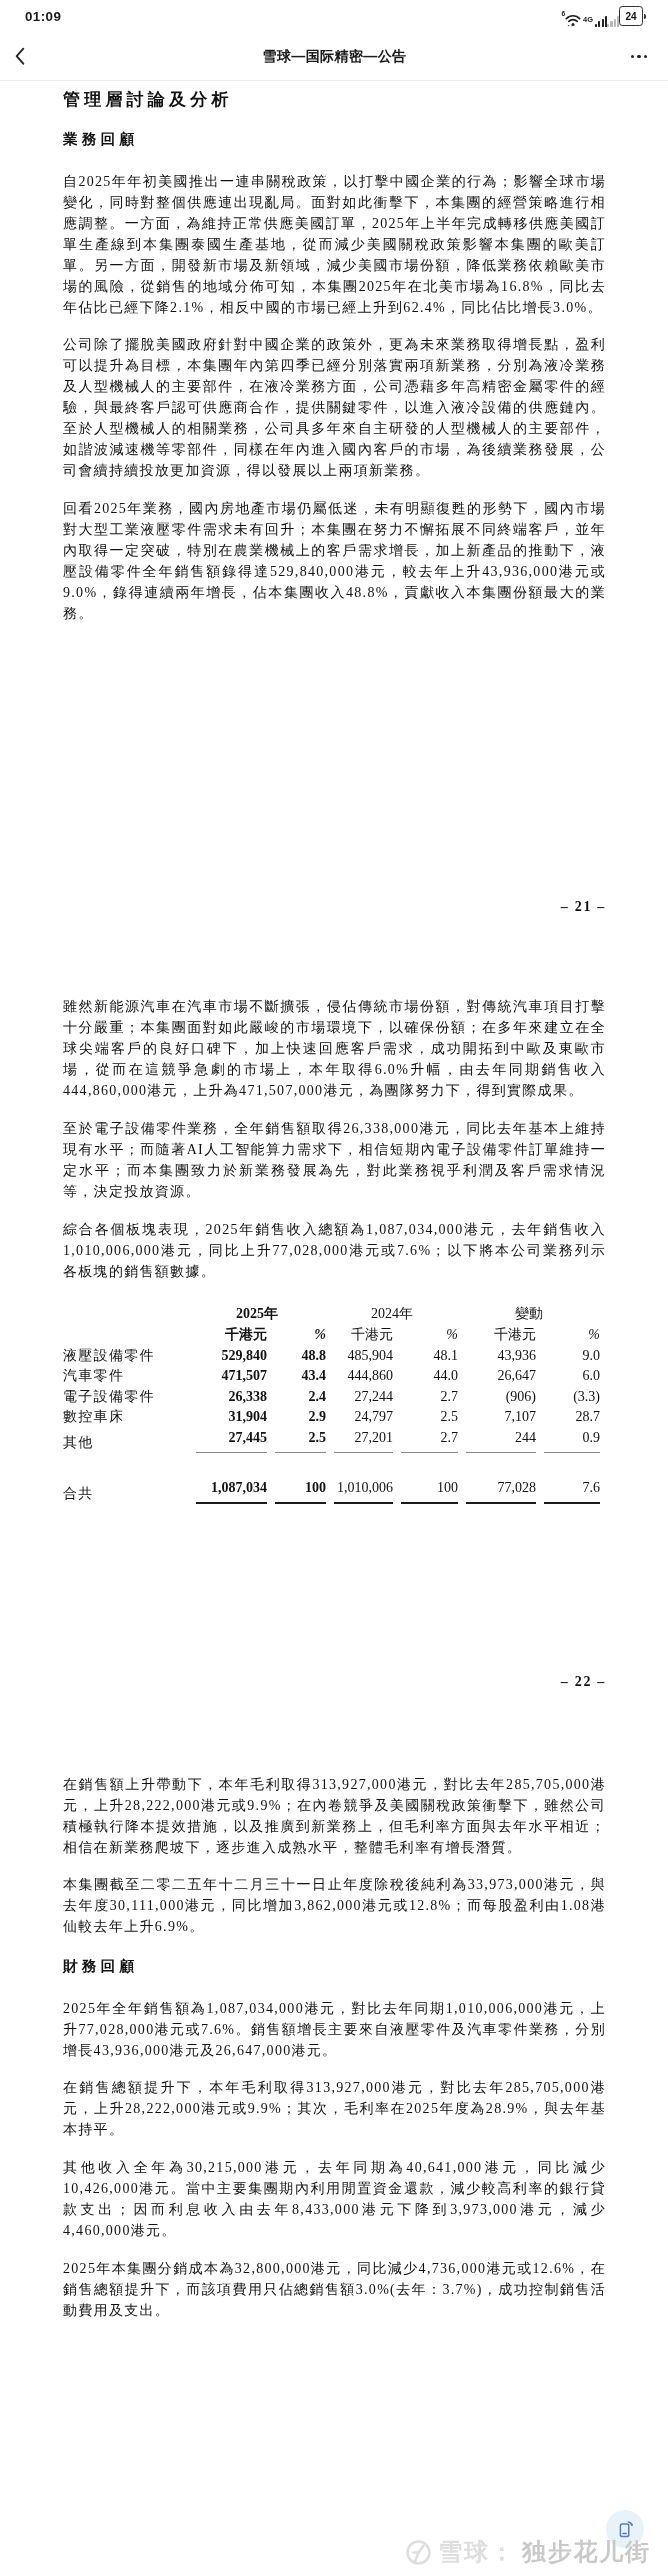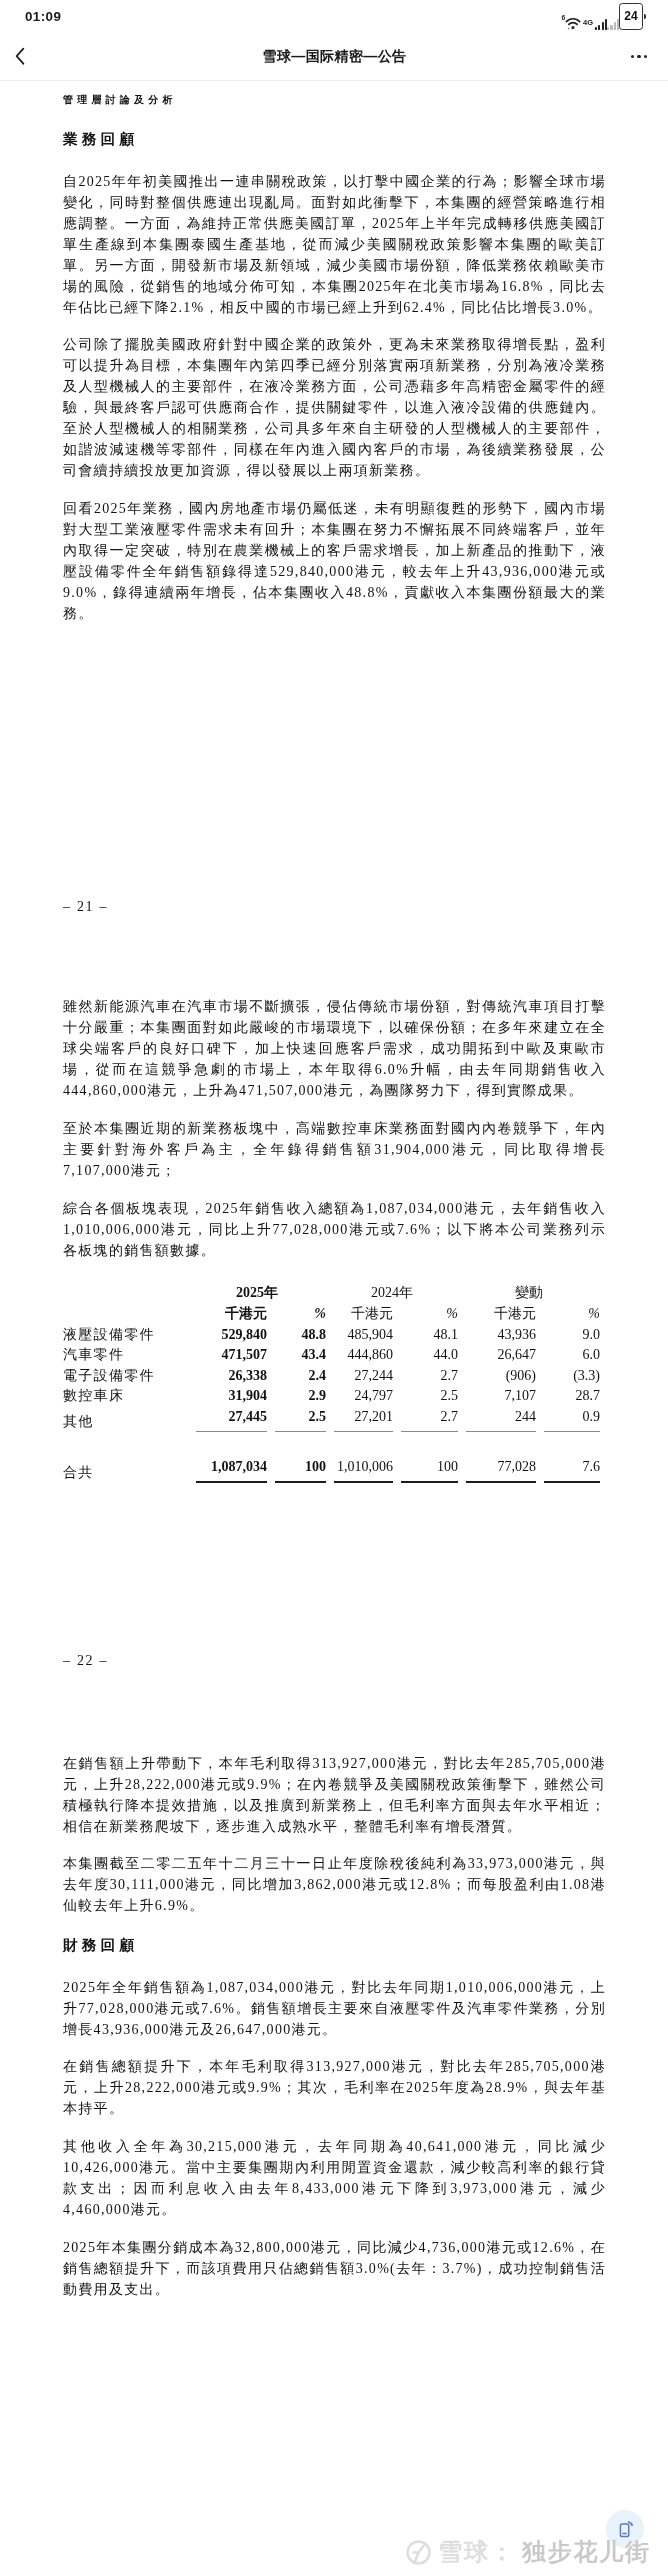--- a/index.html
+++ b/index.html
@@ -19,23 +19,23 @@
   .wifi-wrap { position:relative; width:20px; height:15px; }
   .wifi-std { position:absolute; left:-1.7px; top:-1.7px; font-size:6.7px; font-weight:700; color:#222; }
   .cell-wrap { display:flex; align-items:flex-end; gap:1.7px; }
   .cell-net { font-size:7.5px; font-weight:700; color:#222; margin-bottom:3.3px; }
   .bars { display:flex; align-items:flex-end; gap:1.3px; }
   .bars i { display:block; width:2.1px; background:#222; border-radius:0.4px; }
   .bars.dim i { background:#b9b9b9; }
   .b1{height:3.3px}.b2{height:5.9px}.b3{height:8.4px}.b4{height:11px}
   .battery { display:flex; align-items:center; margin-bottom:0.8px; }
   .battery-body {
-    width:23.4px; height:27px; border:1.3px solid #333; border-radius:3.3px;
+    width:23.4px; height:20px; border:1.3px solid #333; border-radius:3.3px;
     display:flex; align-items:center; justify-content:center;
-    font-size:12px; font-weight:700; color:#111;
+    font-size:10px; font-weight:700; color:#111;
   }
   .battery-nub { width:2.1px; height:5px; background:#333; border-radius:0 1.7px 1.7px 0; margin-left:0.8px; }
   
   .nav-bar {
     height:48px; display:flex; align-items:center; position:relative;
     border-bottom:0.8px solid #ececec; padding:0 20px;text-decoration:underline;
   }
   .back-button { background:none; border:none; cursor:pointer; width:30px; height:30px;
     display:flex; align-items:center; margin-left:-5px; }
   .nav-title {
@@ -44,25 +44,25 @@
   }
   .more-menu-button { background:none; border:none; cursor:pointer; margin-left:auto;
     display:flex; gap:3.3px; align-items:center; padding:6.7px 1.7px; }
   .more-menu-button i { width:3.3px; height:3.3px; border-radius:50%; background:#222; display:block; }
   
   .doc {
     padding:6.7px 63px 0 63px;
     font-family:"Liberation Serif","DejaVu Serif",serif;
     font-size:14px; line-height:21px; color:#121212;
   }
-  .h1 { font-size:10px; font-weight:700; letter-spacing:4.2px; margin-top:1.7px; }
+  .h1 { font-size:17px; font-weight:700; letter-spacing:4.2px; margin-top:1.7px; }
   .h2 { font-size:14.6px; font-weight:700; letter-spacing:4.2px; margin-top:18.4px; }
   .para { margin-top:16.7px; text-align:justify; letter-spacing:1.3px; }
   .h2 + .para { margin-top:21px; }
-  .pagemark { text-align:left; letter-spacing:1.7px; }
+  .pagemark { text-align:right; letter-spacing:1.7px;font-weight:bold; }
   .pm-21 { margin-top:272px; margin-bottom:79px; }
   .pm-22 { margin-top:167px; margin-bottom:82px; }
   .pagemark + .para { margin-top:0; }
   
   .fin-table { margin-top:21px; }
   .trow { display:grid; grid-template-columns:125px 79px 59px 67px 65px 78px 64px; align-items:end; }
   .trow .tl { text-align:left; letter-spacing:1.3px; }
   .trow .tv { text-align:right; letter-spacing:0; }
   .tg { text-align:center; }
   .tg.y2025 { grid-column:2/4; font-weight:700; }
@@ -150,21 +150,21 @@
   </div>
 
   <div class="doc" id="doc">
       <div class="h1">管理層討論及分析</div>
       <div class="h2">業務回顧</div>
       <div class="para">自2025年年初美國推出一連串關稅政策，以打擊中國企業的行為；影響全球市場變化，同時對整個供應連出現亂局。面對如此衝擊下，本集團的經營策略進行相應調整。一方面，為維持正常供應美國訂單，2025年上半年完成轉移供應美國訂單生產線到本集團泰國生產基地，從而減少美國關稅政策影響本集團的歐美訂單。另一方面，開發新市場及新領域，減少美國市場份額，降低業務依賴歐美市場的風險，從銷售的地域分佈可知，本集團2025年在北美市場為16.8%，同比去年佔比已經下降2.1%，相反中國的市場已經上升到62.4%，同比佔比增長3.0%。</div>
       <div class="para">公司除了擺脫美國政府針對中國企業的政策外，更為未來業務取得增長點，盈利可以提升為目標，本集團年內第四季已經分別落實兩項新業務，分別為液冷業務及人型機械人的主要部件，在液冷業務方面，公司憑藉多年高精密金屬零件的經驗，與最終客戶認可供應商合作，提供關鍵零件，以進入液冷設備的供應鏈內。至於人型機械人的相關業務，公司具多年來自主研發的人型機械人的主要部件，如諧波減速機等零部件，同樣在年內進入國內客戶的市場，為後續業務發展，公司會續持續投放更加資源，得以發展以上兩項新業務。</div>
       <div class="para">回看2025年業務，國內房地產市場仍屬低迷，未有明顯復甦的形勢下，國內市場對大型工業液壓零件需求未有回升；本集團在努力不懈拓展不同終端客戶，並年內取得一定突破，特別在農業機械上的客戶需求增長，加上新產品的推動下，液壓設備零件全年銷售額錄得達529,840,000港元，較去年上升43,936,000港元或9.0%，錄得連續兩年增長，佔本集團收入48.8%，貢獻收入本集團份額最大的業務。</div>
       <div class="pagemark pm-21">– 21 –</div>
       <div class="para">雖然新能源汽車在汽車市場不斷擴張，侵佔傳統市場份額，對傳統汽車項目打擊十分嚴重；本集團面對如此嚴峻的市場環境下，以確保份額；在多年來建立在全球尖端客戶的良好口碑下，加上快速回應客戶需求，成功開拓到中歐及東歐市場，從而在這競爭急劇的市場上，本年取得6.0%升幅，由去年同期銷售收入444,860,000港元，上升為471,507,000港元，為團隊努力下，得到實際成果。</div>
-      <div class="para">至於本集團近期的新業務板塊中，高端數控車床業務面對國內內卷競爭下，年內主要針對海外客戶為主，全年錄得銷售額31,904,000港元，同比取得增長7,107,000港元；</div>
+      <div class="para">至於電子設備零件業務，全年銷售額取得26,338,000港元，同比去年基本上維持現有水平；而隨著AI人工智能算力需求下，相信短期內電子設備零件訂單維持一定水平；而本集團致力於新業務發展為先，對此業務視乎利潤及客戶需求情況等，決定投放資源。</div>
       <div class="para">綜合各個板塊表現，2025年銷售收入總額為1,087,034,000港元，去年銷售收入1,010,006,000港元，同比上升77,028,000港元或7.6%；以下將本公司業務列示各板塊的銷售額數據。</div>
       <div class="fin-table">
         <div class="trow">
           <span class="tg y2025">2025年</span>
           <span class="tg y2024">2024年</span>
           <span class="tg chg">變動</span>
         </div>
         <div class="trow subhead">
           <span></span>
           <span class="tv hk hk2025">千港元</span>

